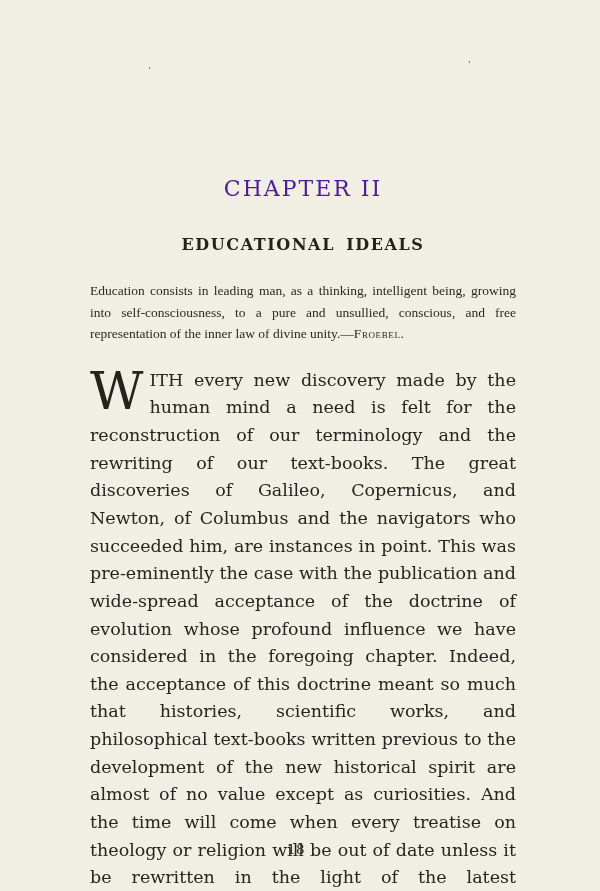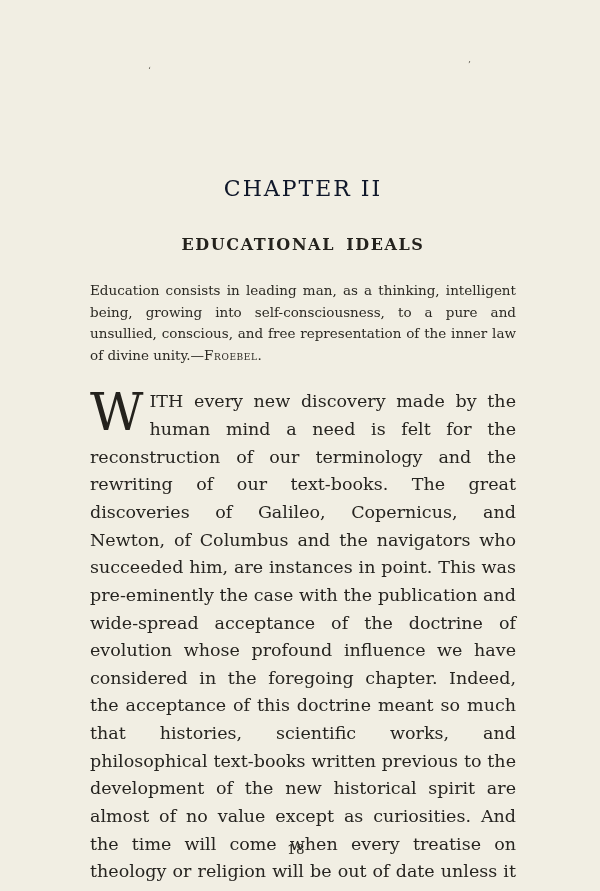--- a/index.html
+++ b/index.html
@@ -23,37 +23,38 @@
     left: 90px;
     right: 84px;
     top: 176px;
   }
   .chapter-title {
     text-align: center;
     font-size: 22px;
     font-weight: 400;
     letter-spacing: 2px;
     margin: 0 0 34px 0;
-    color: #0f172a;
+    color: #4c1d95;
   }
   .section-title {
     text-align: center;
     font-size: 16px;
     font-weight: 700;
     letter-spacing: 1.6px;
     margin: 0 0 26px 0;
     color: #24221d;
     word-spacing: 4px;
   }
   .epigraph {
     font-size: 13.5px;
     line-height: 1.6;
     text-align: justify;
     margin: 0 0 22px 0;
     color: #2b2923;
+    font-family: Liberation Serif, serif;
   }
   .epigraph .attribution {
     font-variant: small-caps;
     letter-spacing: 0.6px;
   }
   .body-para {
     font-size: 17.5px;
     line-height: 1.58;
     text-align: justify;
     margin: 0;

